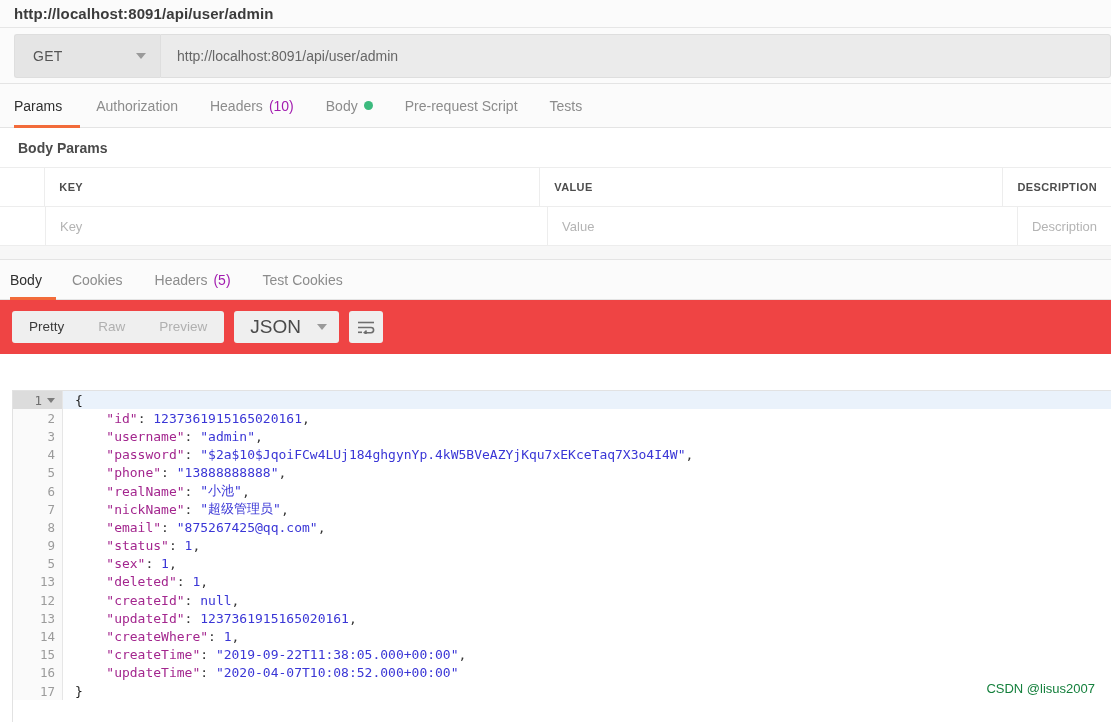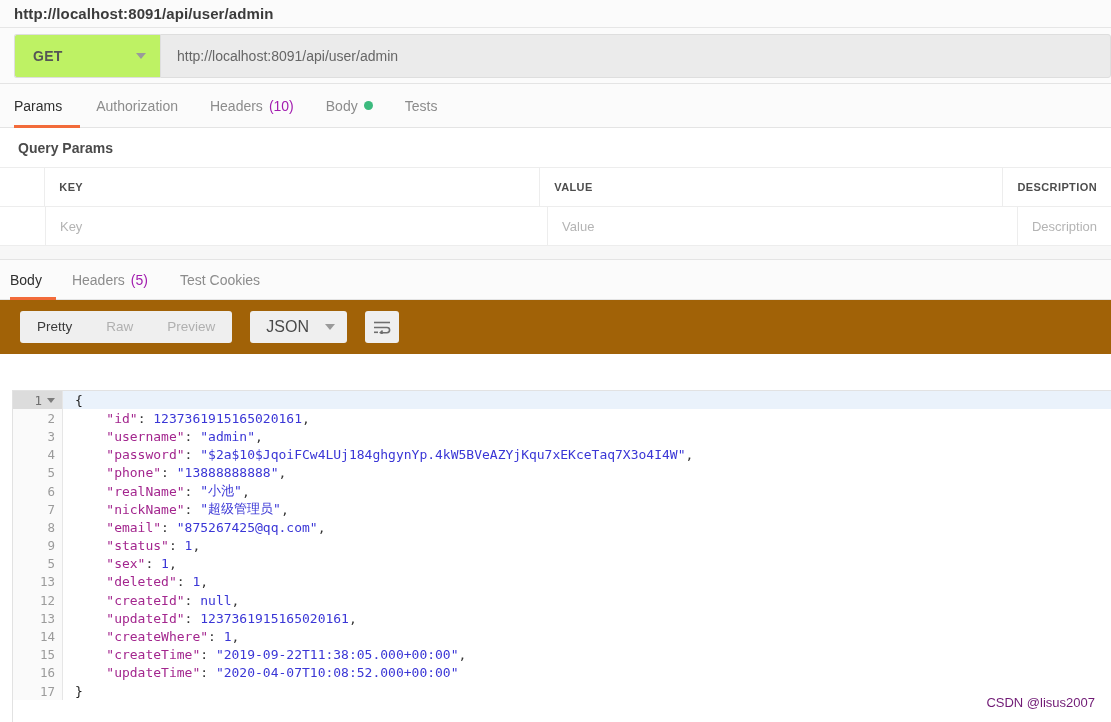--- a/index.html
+++ b/index.html
@@ -27,27 +27,26 @@
   
   .url-row {
     height: 56px;
     display: flex; align-items: center;
     padding: 6px 0 6px 14px;
     background: #fbfbfb;
     border-bottom: 1px solid #e4e4e4;
   }
   .method-box {
     width: 146px; height: 44px;
-    background: #bef264;
+    background: #e5e5e5;
     border: 1px solid #dedede;
     border-right: none;
     border-radius: 3px 0 0 3px;
     display: flex; align-items: center; justify-content: space-between;
     padding: 0 14px 0 18px;
-    font-weight: bold;
   }
   .method-box .m-label { font-size: 14px; color: #555; letter-spacing: .3px; }
   .caret-dn {
     width: 0; height: 0;
     border-left: 5px solid transparent;
     border-right: 5px solid transparent;
     border-top: 6px solid #9a9a9a;
   }
   .url-input {
     flex: 1; height: 44px;
@@ -127,35 +126,35 @@
     padding-left: 10px;
     background: #fbfbfb;
     border-bottom: 1px solid #e4e4e4;
   }
   .res-tabs .tab { font-size: 14px; }
   .res-tabs .tab:first-child { padding-left: 0; padding-right: 14px; }
 
   
   .fmt-bar {
     height: 54px;
-    display: flex; align-items: center; gap: 18px;
-    padding-left: 20px;
-    background: #a16207;
+    display: flex; align-items: center; gap: 10px;
+    padding-left: 12px;
+    background: #ef4444;
   }
   .seg {
     height: 32px; background: #efefef; border-radius: 3px;
     display: flex; align-items: center;
   }
   .seg .opt {
     padding: 0 17px; font-size: 13.5px; color: #b0b0b0;
     line-height: 32px; cursor: pointer;
   }
   .seg .opt.active { color: #3a3a3a; }
   .seg.dropdown { padding: 0 12px 0 16px; gap: 16px; }
-  .seg.dropdown .dd-label { font-size: 16px; color: #4a4a4a; }
+  .seg.dropdown .dd-label { font-size: 19px; color: #4a4a4a; }
   .icon-btn {
     width: 34px; height: 32px; background: #efefef; border-radius: 3px;
     display: flex; align-items: center; justify-content: center;
     cursor: pointer;
   }
 
   
   .code-wrap {
     position: absolute; left: 12px; right: 0; top: 390px; bottom: 0;
     background: #ffffff;
@@ -196,22 +195,22 @@
   }
   .k-key  { color: #a3268e; }
   .k-str  { color: #3a36d6; }
   .k-num  { color: #3a36d6; }
   .k-null { color: #3a36d6; }
   .k-pun  { color: #333333; }
   .k-brace{ color: #1a1a1a; }
 
   
   .watermark {
-    position: absolute; right: 16px; bottom: 12px;
-    font-size: 13px; color: #701a75;
+    position: absolute; right: 16px; bottom: 26px;
+    font-size: 13px; color: #15803d;
     font-family: "Liberation Sans", sans-serif;
     user-select: none;
   }
 </style>
 </head>
 <body>
 
 <div class="title-row">
   <span class="title-text">http://localhost:8091/api/user/admin</span>
 </div>
@@ -235,45 +234,51 @@
     </div>
     <div class="tab">
       <span>Headers</span>
       <span class="count">(10)</span>
     </div>
     <div class="tab">
       <span>Body</span>
       <span class="dot-green"></span>
     </div>
     <div class="tab">
+      <span>Pre-request Script</span>
+    </div>
+    <div class="tab">
       <span>Tests</span>
     </div>
   </div>
 
-<div class="qp-title">Query Params</div>
+<div class="qp-title">Body Params</div>
 
 <div class="ptable">
   <div class="prow head">
     <div class="pcell chk"></div>
     <div class="pcell key">KEY</div>
     <div class="pcell val">VALUE</div>
     <div class="pcell desc">DESCRIPTION</div>
   </div>
   <div class="prow body">
     <div class="pcell chk"></div>
     <div class="pcell key">Key</div>
     <div class="pcell val">Value</div>
     <div class="pcell desc">Description</div>
   </div>
   <div class="ptable-foot"></div>
 </div>
 
 <div class="res-tabs" id="res-tabs">
     <div class="tab active">
       <span>Body</span>
+    </div>
+    <div class="tab">
+      <span>Cookies</span>
     </div>
     <div class="tab">
       <span>Headers</span>
       <span class="count">(5)</span>
     </div>
     <div class="tab">
       <span>Test Cookies</span>
     </div>
   </div>
 

